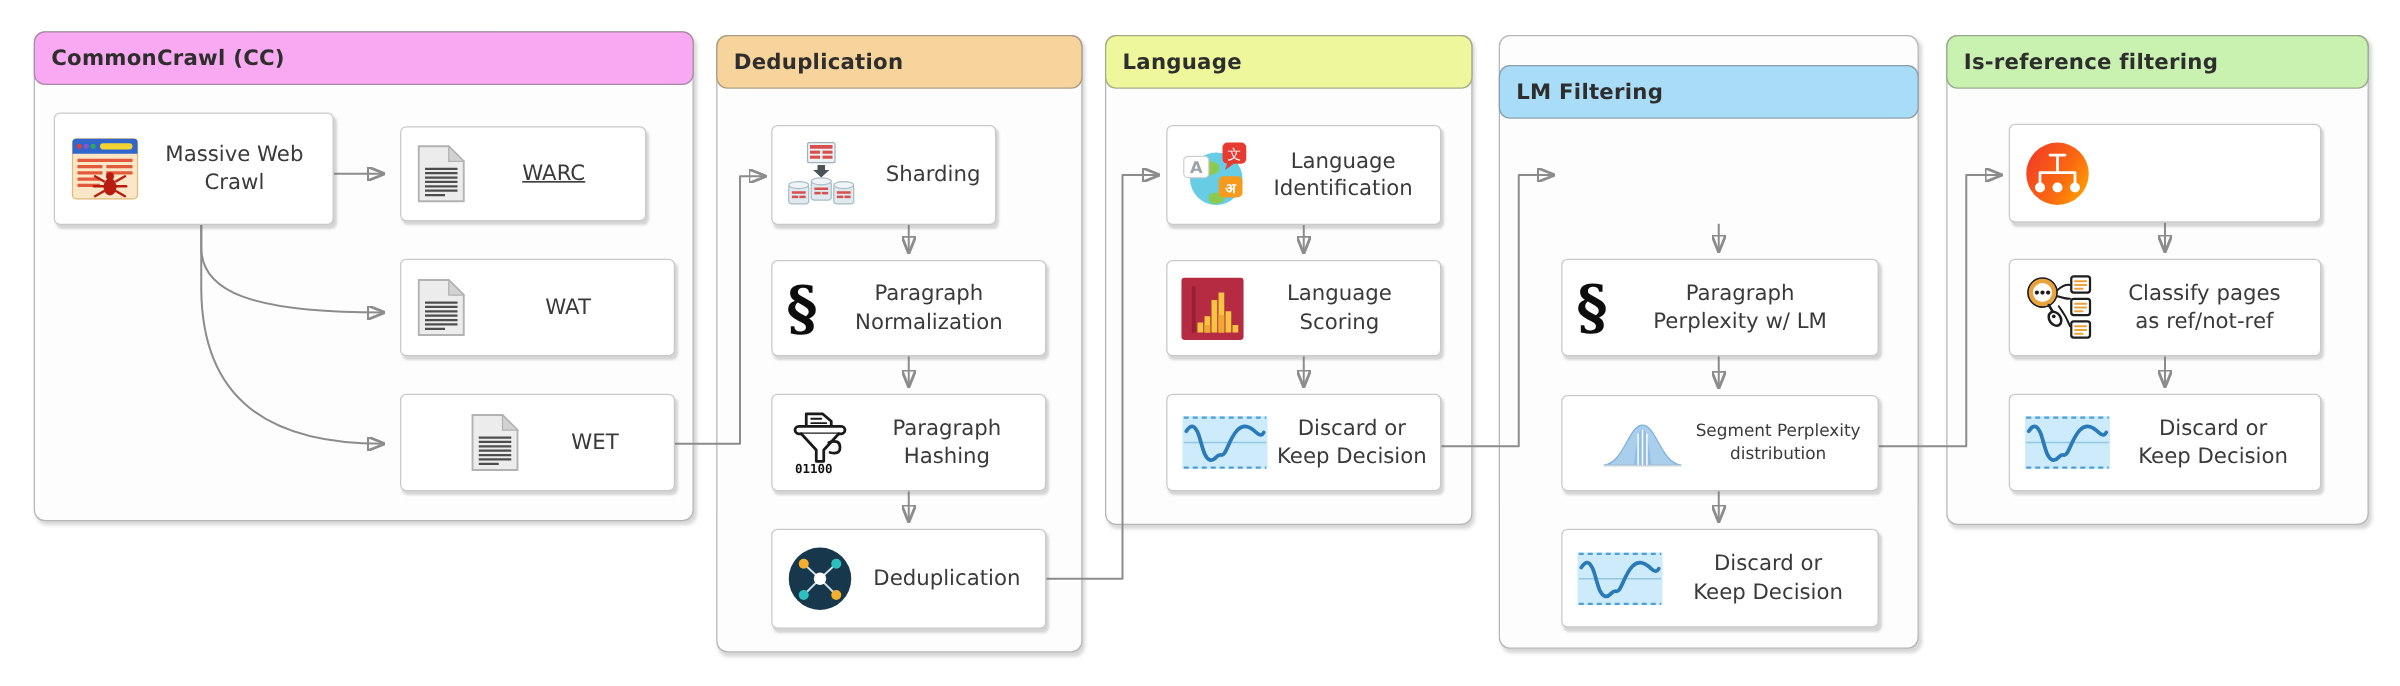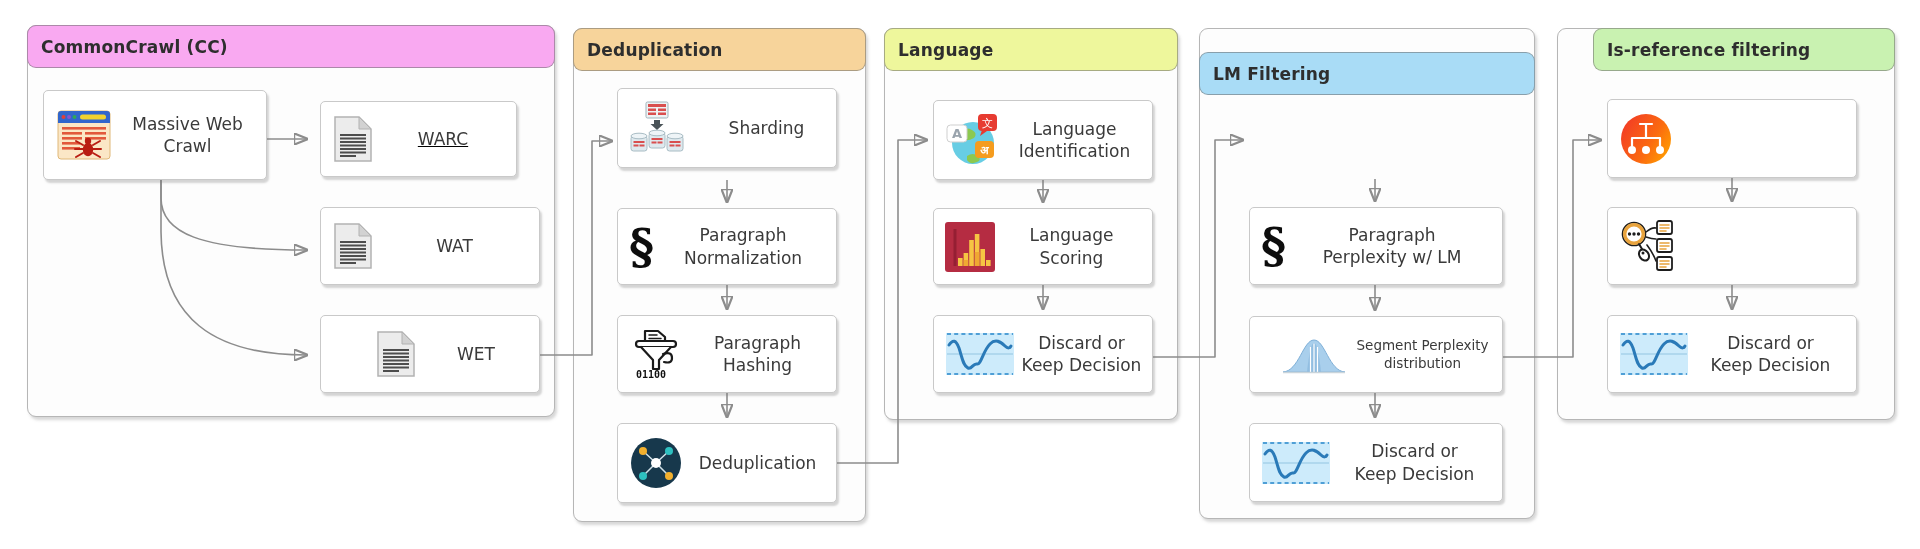--- a/index.html
+++ b/index.html
@@ -37,21 +37,21 @@
   .lb{
     flex:1;text-align:center;font-size:17px;color:#3a3a3a;line-height:1.32;
     padding:0 10px 0 6px;white-space:pre-line;
   }
   .lb.small{font-size:13.5px;}
   .sec{font-family:"DejaVu Serif","Liberation Serif",serif;font-size:48px;font-weight:bold;color:#0d0d0d;line-height:1;}
   .n-mwc      {left:43px;  top:90px;  width:224px;height:90px;}
   .n-warc     {left:320px; top:101px; width:197px;height:76px;text-decoration:underline;}
   .n-wat      {left:320px; top:207px; width:220px;height:78px;}
   .n-wet      {left:320px; top:315px; width:220px;height:78px;padding-left:43px;}
-  .n-shard    {left:617px; top:88px; width:220px;height:80px;gap:16px;}
+  .n-shard    {left:617px; top:100px; width:180px;height:80px;gap:16px;}
   .n-pnorm    {left:617px; top:208px; width:220px;height:77px;}
   .n-phash    {left:617px; top:315px; width:220px;height:78px;}
   .n-dedup    {left:617px; top:423px; width:220px;height:80px;}
   .n-langid   {left:933px; top:100px; width:220px;height:80px;}
   .n-langsc   {left:933px; top:208px; width:220px;height:77px;}
   .n-langdec  {left:933px; top:315px; width:220px;height:78px;}
   .n-trainlm  {left:1249px;top:99px;  width:254px;height:80px;}
   .n-pperp    {left:1249px;top:207px; width:254px;height:78px;}
   .n-segperp  {left:1249px;top:316px; width:254px;height:77px;padding-left:20px;}
   .n-lmdec    {left:1249px;top:423px; width:254px;height:79px;}
@@ -70,21 +70,21 @@
   <div class="group g-dedup">
     <div class="ghead" style="background-color: rgb(247, 212, 155);">Deduplication</div>
   </div>
   <div class="group g-lang">
     <div class="ghead" style="background-color: rgb(238, 247, 156);">Language</div>
   </div>
   <div class="group g-lm">
     <div class="ghead" style="background-color: rgb(169, 220, 246); margin-top: 24px;">LM Filtering</div>
   </div>
   <div class="group g-isref">
-    <div class="ghead" style="background-color: rgb(201, 242, 177); margin-left: 36px;">Is-reference filtering</div>
+    <div class="ghead" style="background-color: rgb(201, 242, 177);">Is-reference filtering</div>
   </div>
 
   <svg class="edges">
     <defs>
       <marker id="arrow" viewBox="0 0 10 8" refX="8.5" refY="4" markerWidth="9" markerHeight="7" orient="auto-start-reverse">
         <path d="M0,0 L10,4 L0,8 z" fill="#8c8c8c" stroke="none"></path>
       </marker>
     </defs>
     <path marker-end="url(#arrow)" d="M267,139 H306"></path>
     <path marker-end="url(#arrow)" d="M161,180 V198 C161,233 200,250 306,250"></path>
@@ -378,20 +378,22 @@
         <g stroke="#1d1d1d" stroke-width="1.8" fill="#fff">
           <rect x="38" y="2" width="15" height="13" rx="2"></rect>
           <rect x="38" y="20" width="15" height="13" rx="2"></rect>
           <rect x="38" y="38" width="15" height="13" rx="2"></rect>
         </g>
         <g stroke="#e8a33d" stroke-width="1.6">
           <path d="M41,6 h9 M41,9 h9 M41,12 h6 M41,24 h9 M41,27 h9 M41,30 h6 M41,42 h9 M41,45 h9 M41,48 h6"></path>
         </g>
       </svg>
     </span>
+    <span class="lb">Classify pages
+as ref/not-ref</span>
   </div>
 
   <div class="node n-refdec">
     <span class="ic">
       <svg width="70" height="46" viewBox="0 0 70 46">
         <rect x="1" y="2" width="68" height="42" fill="#cdebfb"></rect>
         <path d="M2,3 h66" stroke="#4f9fd6" stroke-width="1.8" stroke-dasharray="4 3.2" fill="none"></path>
         <path d="M2,43 h66" stroke="#4f9fd6" stroke-width="1.8" stroke-dasharray="4 3.2" fill="none"></path>
         <path d="M2,23 h66" stroke="#93c6e2" stroke-width="1.2" fill="none"></path>
         <path d="M4,14 C8,8 11,9 14,17 C17,26 18,35 23,37 C27,38.5 28,32 32,33 C36,34 38,20 45,13 C50,8 55,10 60,15 C63,18 65,17 66,15" stroke="#2a7ab8" stroke-width="3" fill="none" stroke-linecap="round"></path>

